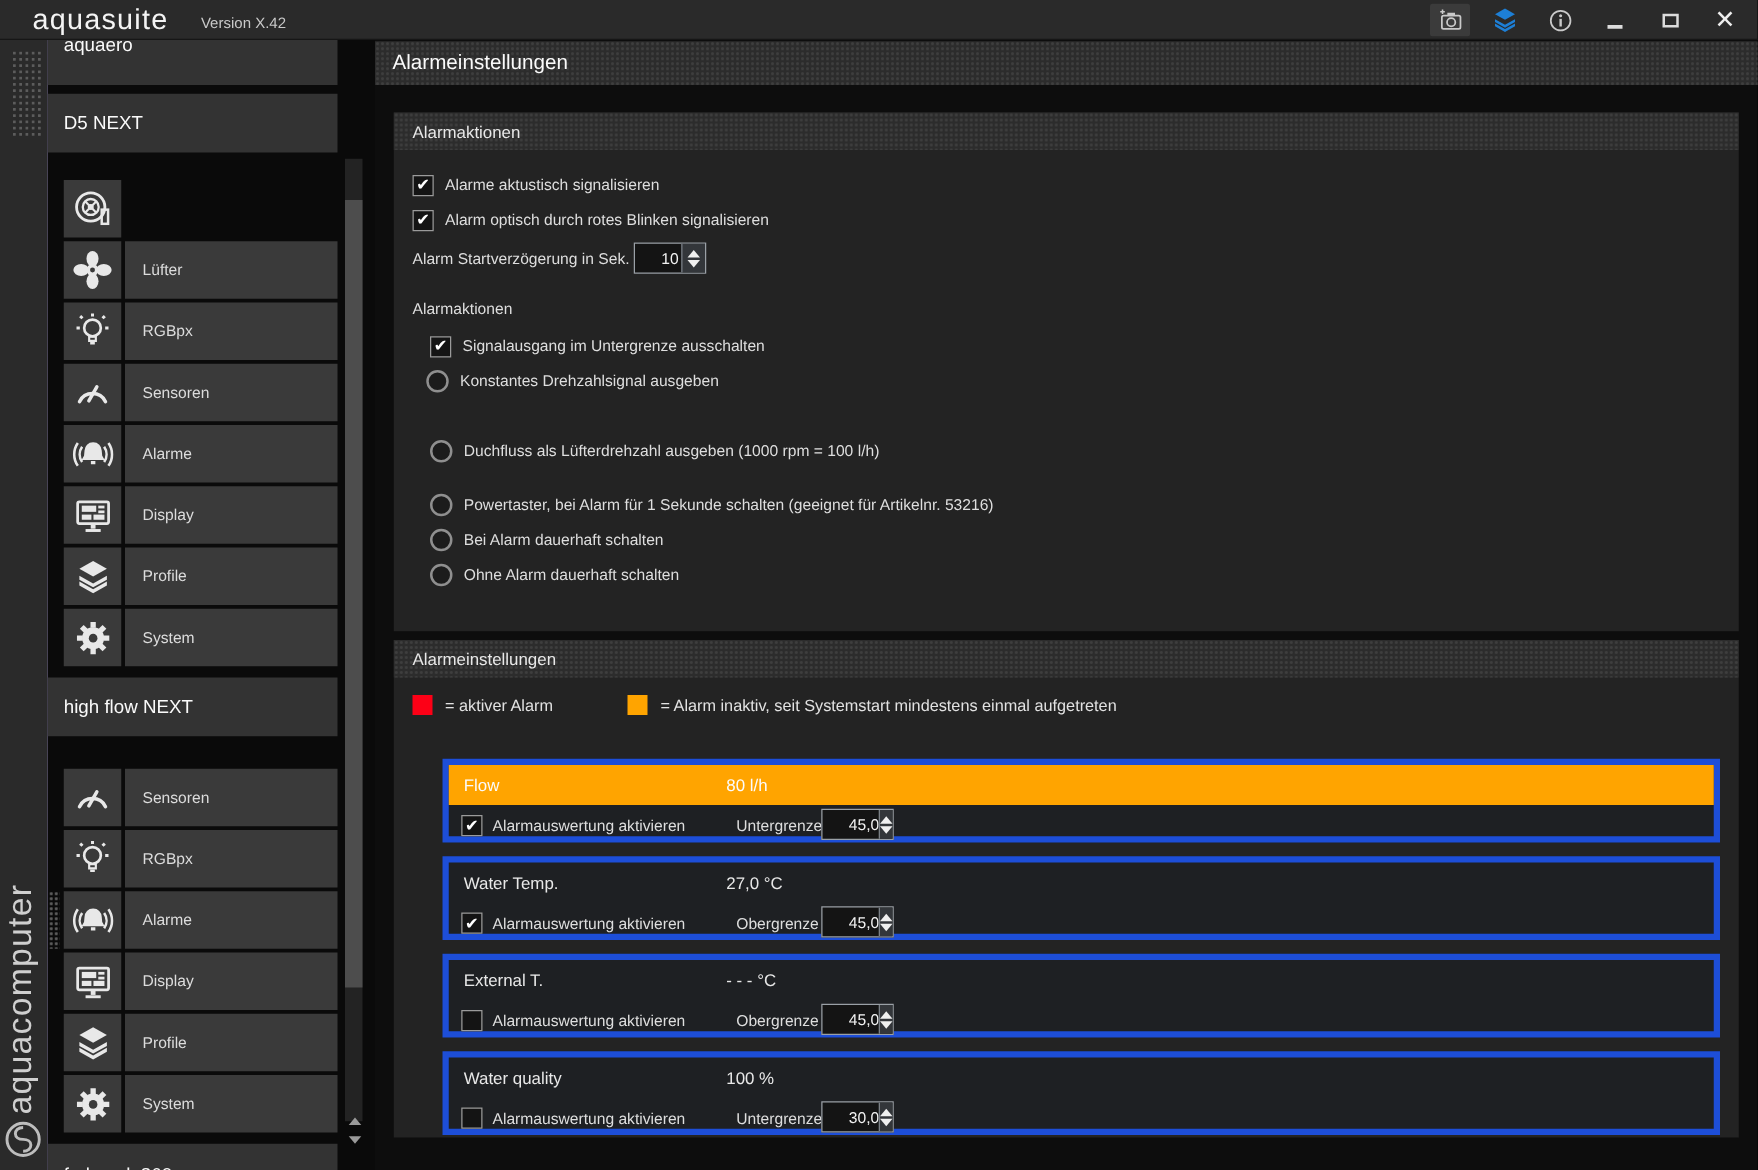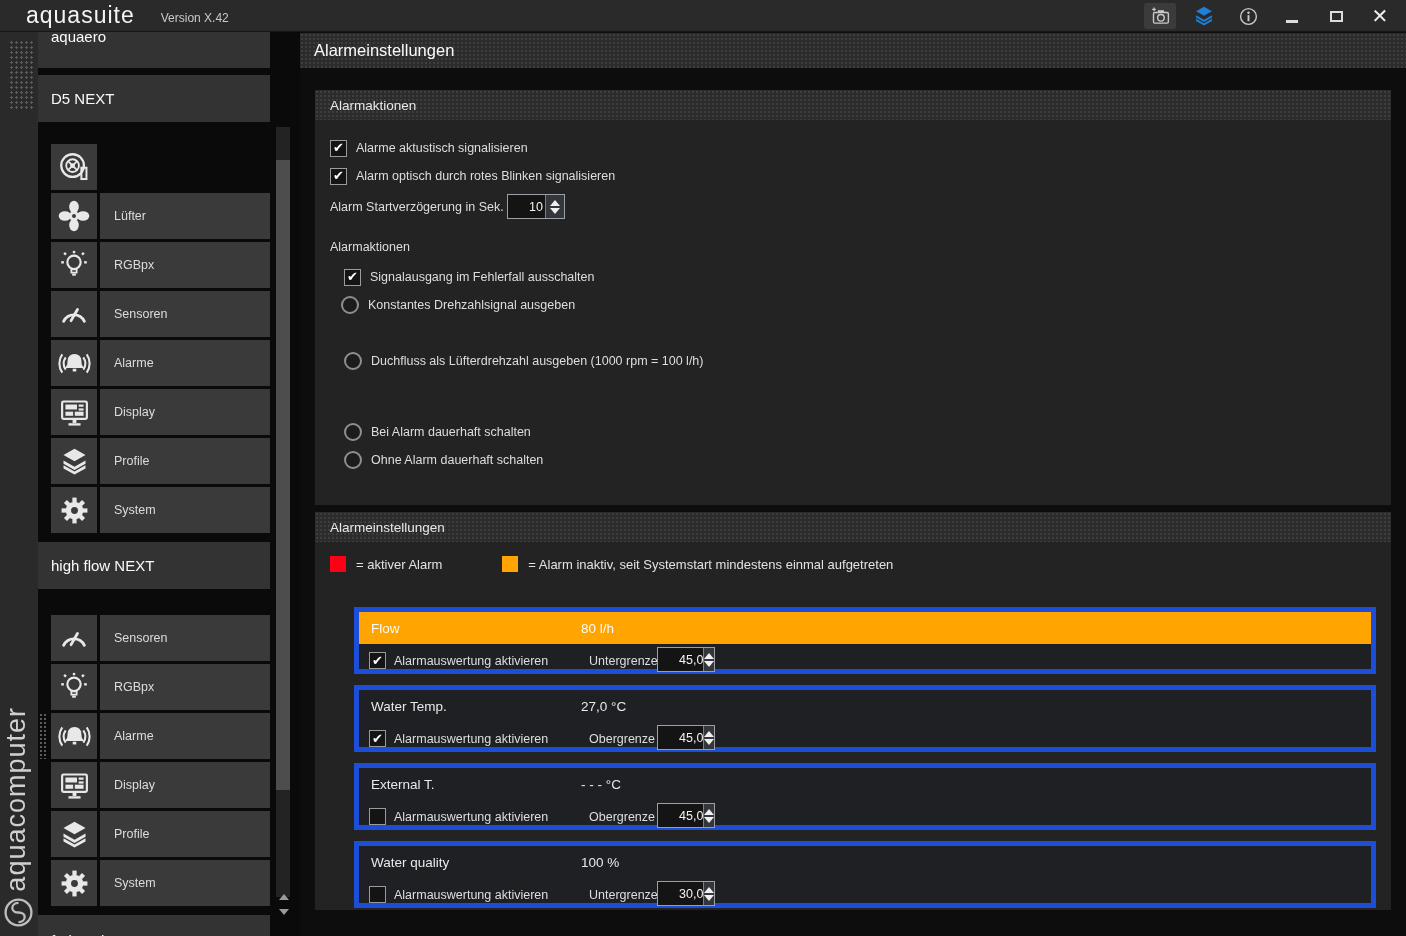--- a/index.html
+++ b/index.html
@@ -409,32 +409,36 @@
       </div>
 
       <div class="line" style="left:15px; top:147px;">
         <span>Alarmaktionen</span>
       </div>
 
       <div class="line" style="left:29px; top:177px;">
         <span class="checkbox checked">
             <span class="check">✔</span>
           </span>
-        <span>Signalausgang im Fehlerfall ausschalten</span>
+        <span>Signalausgang im Untergrenze ausschalten</span>
       </div>
 
       <div class="line" style="left:26px; top:205px;">
         <span class="radio"></span>
         <span>Konstantes Drehzahlsignal ausgeben</span>
       </div>
       <div class="line" style="left:29px; top:261px;">
         <span class="radio"></span>
         <span>Duchfluss als Lüfterdrehzahl ausgeben (1000 rpm = 100 l/h)</span>
       </div>
 
+      <div class="line" style="left:29px; top:304px;">
+        <span class="radio"></span>
+        <span>Powertaster, bei Alarm für 1 Sekunde schalten (geeignet für Artikelnr. 53216)</span>
+      </div>
       <div class="line" style="left:29px; top:332px;">
         <span class="radio"></span>
         <span>Bei Alarm dauerhaft schalten</span>
       </div>
       <div class="line" style="left:29px; top:360px;">
         <span class="radio"></span>
         <span>Ohne Alarm dauerhaft schalten</span>
       </div>
     </div>
 

